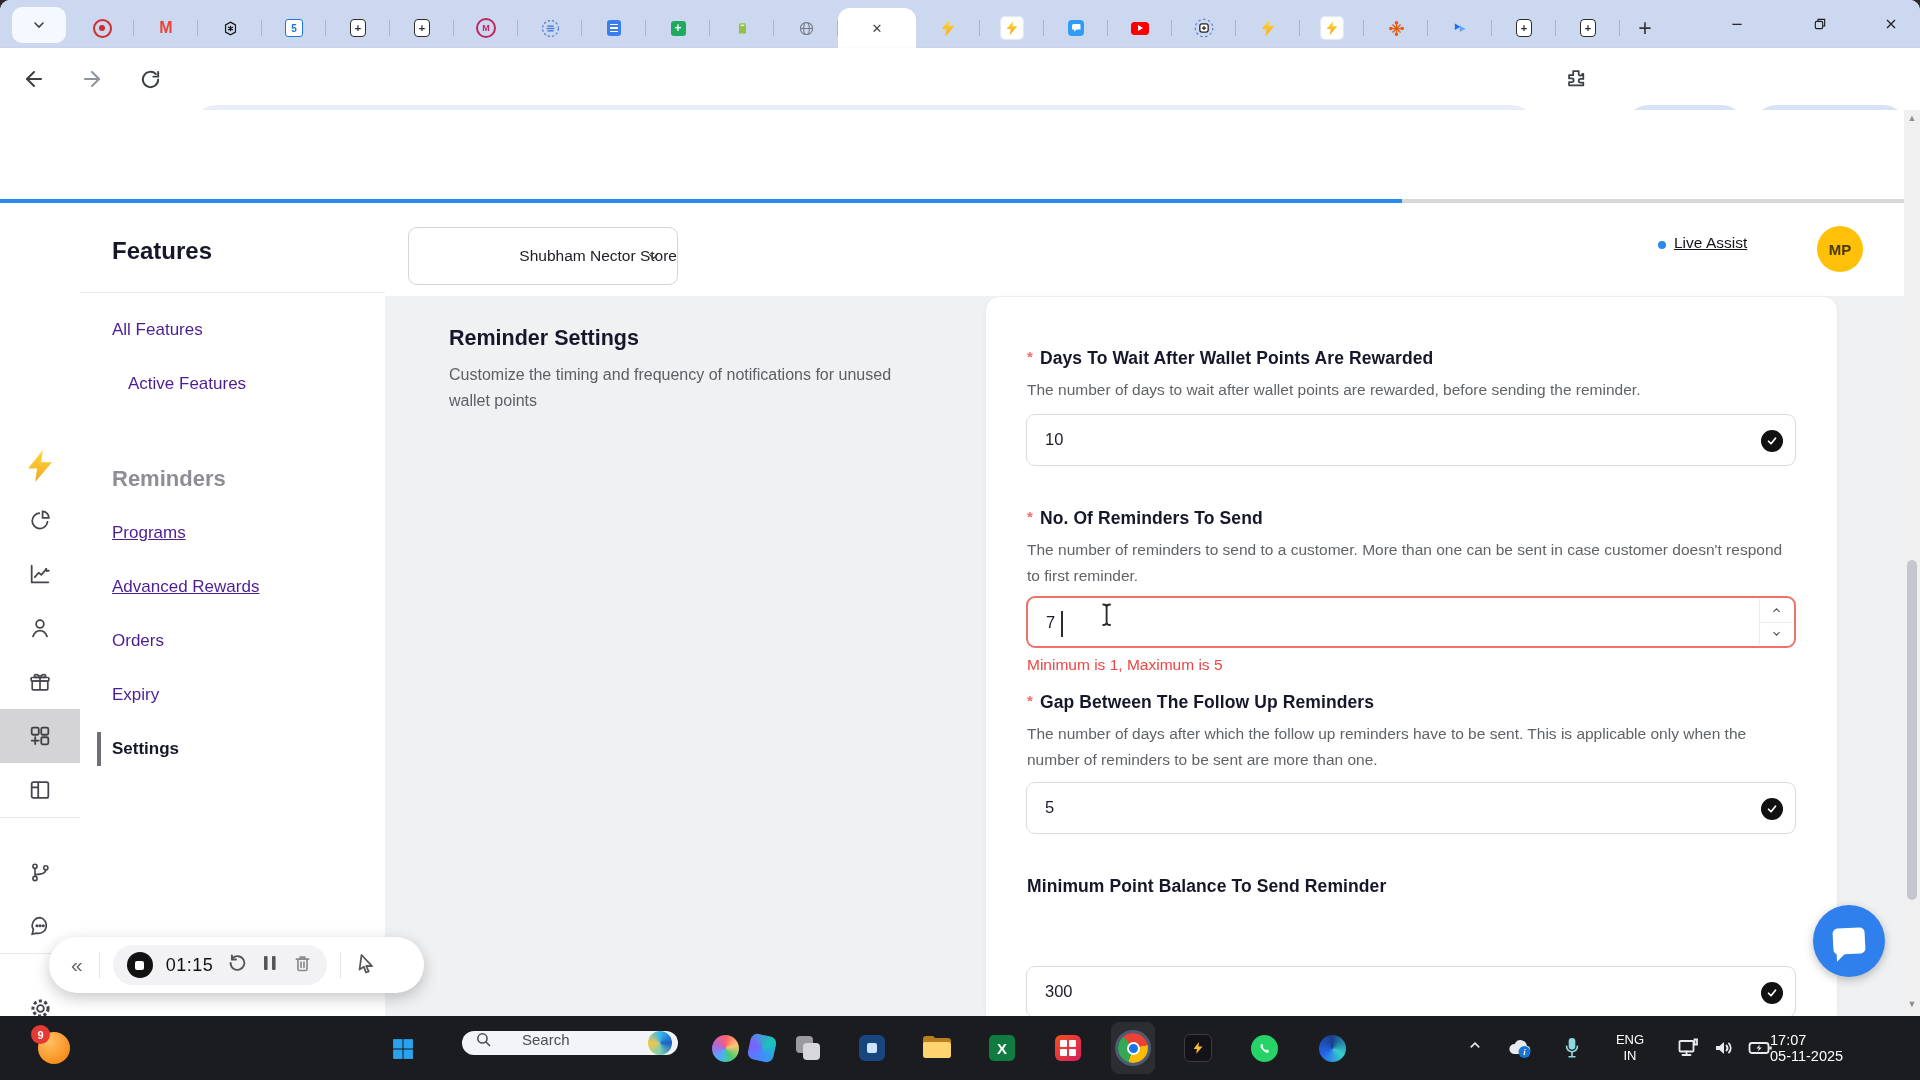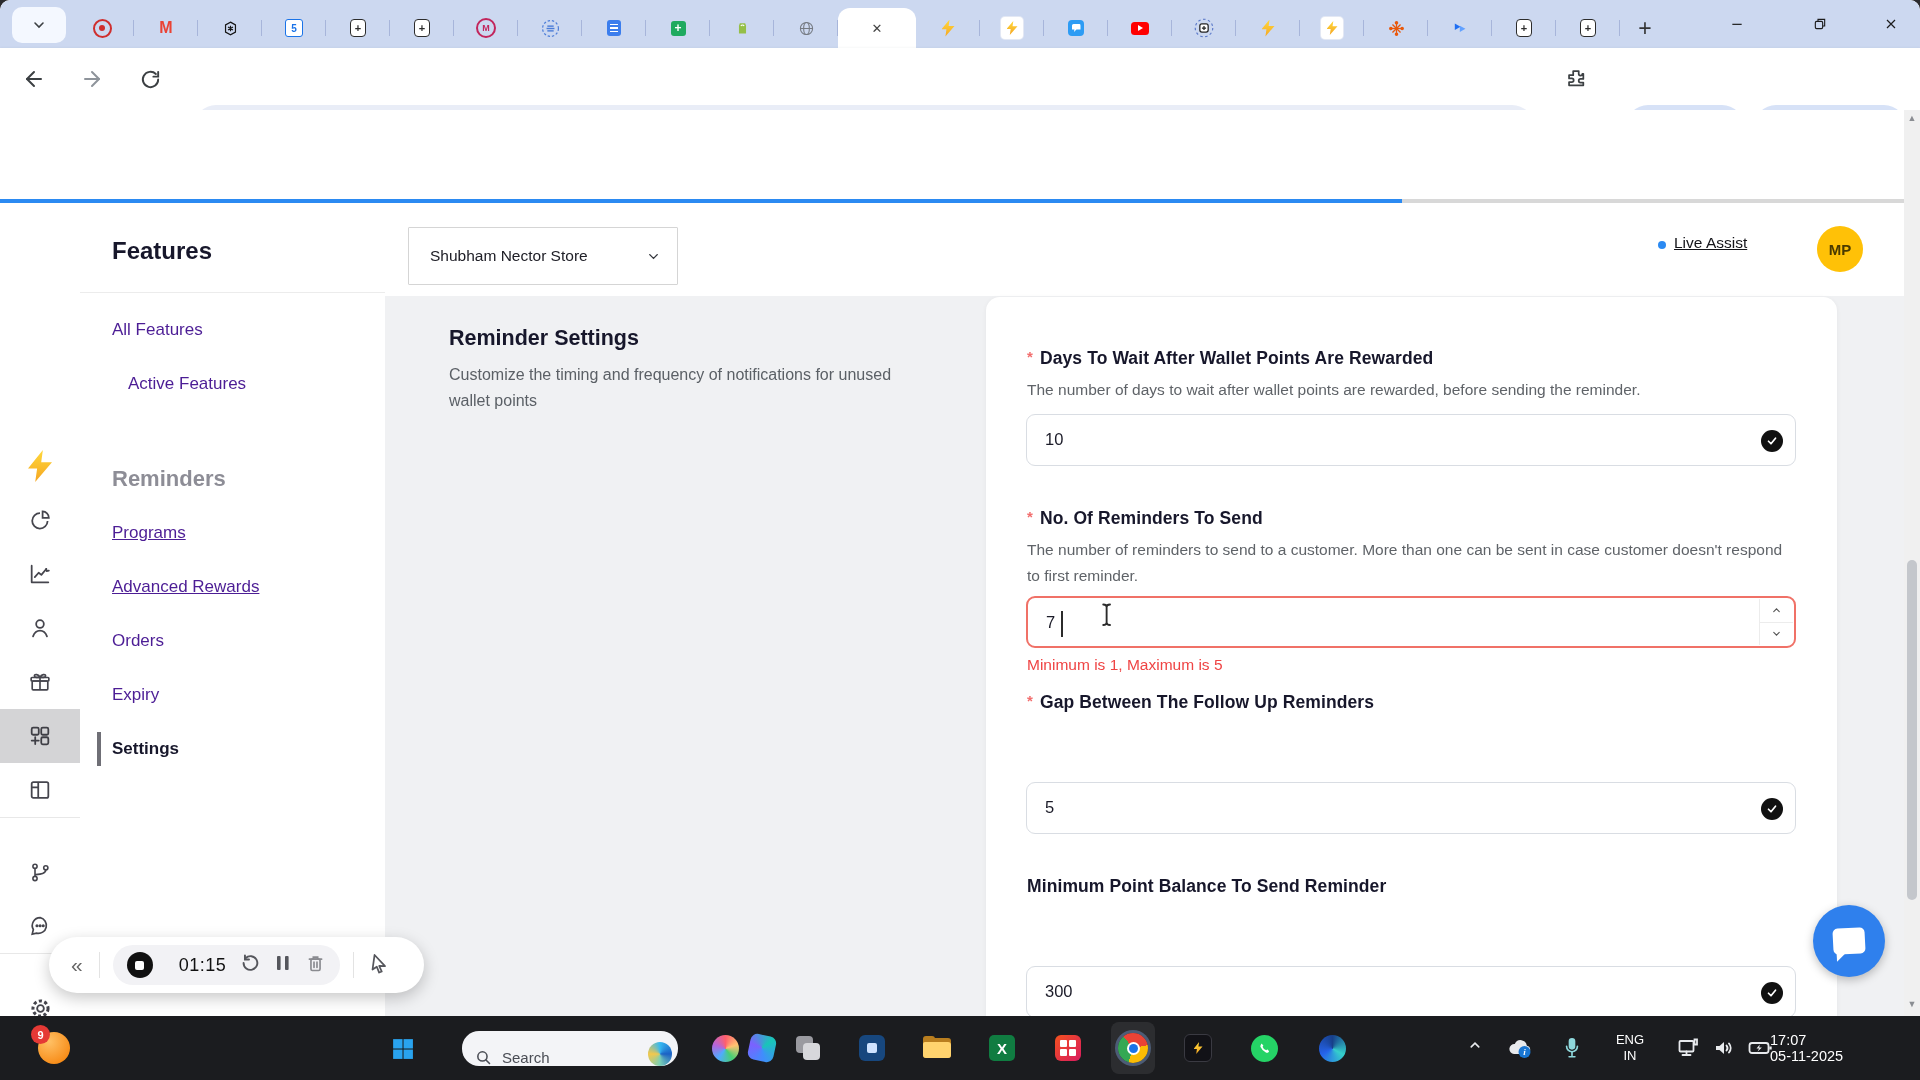--- a/index.html
+++ b/index.html
@@ -32,21 +32,21 @@
   .railitem{position:absolute;left:0;width:80px;height:54px;display:flex;align-items:center;justify-content:center;}
   .raildiv{position:absolute;left:0;width:80px;height:1px;background:#e8e8e8;}
   #menu{position:absolute;left:80px;top:203px;width:305px;height:813px;background:#fff;border-right:1px solid #e9e9e9;}
   #menutitle{position:absolute;left:32px;top:34px;font-size:24px;font-weight:800;color:#17172b;}
   #menudivider{position:absolute;left:0;top:89px;width:305px;height:1px;background:#ececec;}
   .menuitem{position:absolute;left:32px;font-size:17px;color:#4c1d95;}
   .menuheading{position:absolute;left:32px;font-size:22px;font-weight:700;color:#8d8d96;}
   .menuitem.active{font-weight:800;color:#17172b;}
   .activebar{position:absolute;left:17px;width:3.5px;height:34px;background:#6f6f76;}
   #hdrband{position:absolute;left:385px;top:203px;width:1535px;height:93px;background:#fff;}
-  #storesel{position:absolute;left:23px;top:24px;width:268px;height:56px;border:1px solid #d5d5d5;border-radius:1px;background:#fff;display:flex;align-items:center;}
+  #storesel{position:absolute;left:23px;top:24px;width:268px;height:56px;border:1px solid #d5d5d5;border-radius:9px;background:#fff;display:flex;align-items:center;justify-content:flex-end;}
   #contentbg{position:absolute;left:385px;top:296px;width:1535px;height:720px;background:#f0f1f3;}
   #card{position:absolute;left:986px;top:297px;width:851px;height:719px;background:#fff;border-radius:14px 14px 0 0;box-shadow:0 1px 5px rgba(0,0,0,.05);}
   #pagetitle{position:absolute;left:449px;top:326px;font-size:21.5px;font-weight:800;color:#17172b;}
   #pagesub{position:absolute;left:449px;top:362px;width:480px;font-size:16px;line-height:26px;color:#5b6066;}
   
   .field{position:absolute;left:1027px;width:770px;}
   .flabel{font-size:17.5px;font-weight:800;color:#17172b;letter-spacing:.1px;}
   .fstar{color:#f26d6d;font-size:15px;margin-right:7px;position:relative;top:-2px;}
   .fdesc{margin-top:8px;width:770px;font-size:15.5px;line-height:26px;color:#5f6368;}
   .finput{position:absolute;left:-1px;width:770px;height:52px;border:1px solid #d9dde3;border-radius:9px;background:#fff;box-sizing:border-box;}
@@ -60,27 +60,27 @@
   .caret{position:absolute;left:33px;top:13px;width:1.5px;height:26px;background:#2b2b2b;}
   
   #scrolltrack{position:absolute;left:1904px;top:110px;width:16px;height:906px;background:#f0f0f0;}
   #scrollthumb{position:absolute;left:1907px;top:560px;width:10px;height:340px;background:#c4c7cc;border-radius:5px;}
   .scrollarrow{position:absolute;left:1904px;width:16px;text-align:center;font-size:9px;color:#8a8d92;}
   #chatfab{position:absolute;left:1813px;top:905px;width:72px;height:72px;border-radius:50%;background:#2f80ed;box-shadow:0 3px 10px rgba(0,0,0,.25);display:flex;align-items:center;justify-content:center;}
   #chatfab .bub{width:32px;height:26px;background:#fff;border-radius:5px;position:relative;transform:rotate(-3deg);}
   #chatfab .bub::after{content:'';position:absolute;left:3px;bottom:-7px;border-top:9px solid #fff;border-right:10px solid transparent;}
   #recorder{position:absolute;left:49px;top:937px;width:375px;height:56px;background:#fff;border-radius:28px;box-shadow:0 5px 16px rgba(0,0,0,.22);display:flex;align-items:center;}
   #recpill{display:flex;align-items:center;background:#f2f2f5;border-radius:22px;height:40px;padding:0 14px;gap:13px;}
-  #rectime{font-size:18px;color:#111;font-weight:500;letter-spacing:.5px;margin-left:13px;}
+  #rectime{font-size:18px;color:#111;font-weight:500;letter-spacing:.5px;}
   .recdiv{width:1px;height:26px;background:#e3e3e3;}
   #ibeam{position:absolute;left:1096px;top:602px;}
   
   #taskbar{position:absolute;left:0;top:1016px;width:1920px;height:64px;background:#1b1c1f;}
   .tbslot{position:absolute;top:0;height:64px;display:flex;align-items:center;justify-content:center;}
-  #tsearch{position:absolute;left:462px;top:15px;width:216px;height:35px;background:#f3f4f7;border-radius:17px;display:flex;align-items:flex-end;}
+  #tsearch{position:absolute;left:462px;top:15px;width:216px;height:24px;background:#f3f4f7;border-radius:17px;display:flex;align-items:flex-start;gap:20px;}
   #tclock{position:absolute;left:1770px;top:16px;width:130px;text-align:left;color:#fff;font-size:14.5px;line-height:16px;}
   #tlang{position:absolute;left:1610px;top:16px;width:40px;text-align:center;color:#fff;font-size:13px;line-height:16px;}
   .trayic{position:absolute;top:20px;display:flex;align-items:center;justify-content:center;}
 </style>
 </head>
 <body>
 
 <div id="screen">
 
   <div id="tabstrip">
@@ -448,20 +448,21 @@
               <svg width="11" height="11" viewBox="0 0 24 24" fill="none" stroke="#555" stroke-width="2.4" stroke-linecap="round">
                 <path d="M6 9.5l6 6 6-6"></path>
               </svg>
             </div>
           </div>
         </div>
         <div class="ferror" style="top:148px">Minimum is 1, Maximum is 5</div>
       </div>
       <div class="field" style="top: 692px;">
         <div><span class="flabel"><span class="fstar">*</span><span>Gap Between The Follow Up Reminders</span></span></div>
+        <div class="fdesc">The number of days after which the follow up reminders have to be sent. This is applicable only when the number of reminders to be sent are more than one.</div>
         <div class="finput" style="top:90px">
           <span class="fval">5</span>
           <span class="fbadge">
             <svg width="12" height="12" viewBox="0 0 24 24" fill="none" stroke="#fff" stroke-width="3.4" stroke-linecap="round" stroke-linejoin="round">
               <path d="M5 12.5l5 5 9-11"></path>
             </svg>
           </span>
         </div>
       </div>
       <div class="field" style="top: 876px;">

